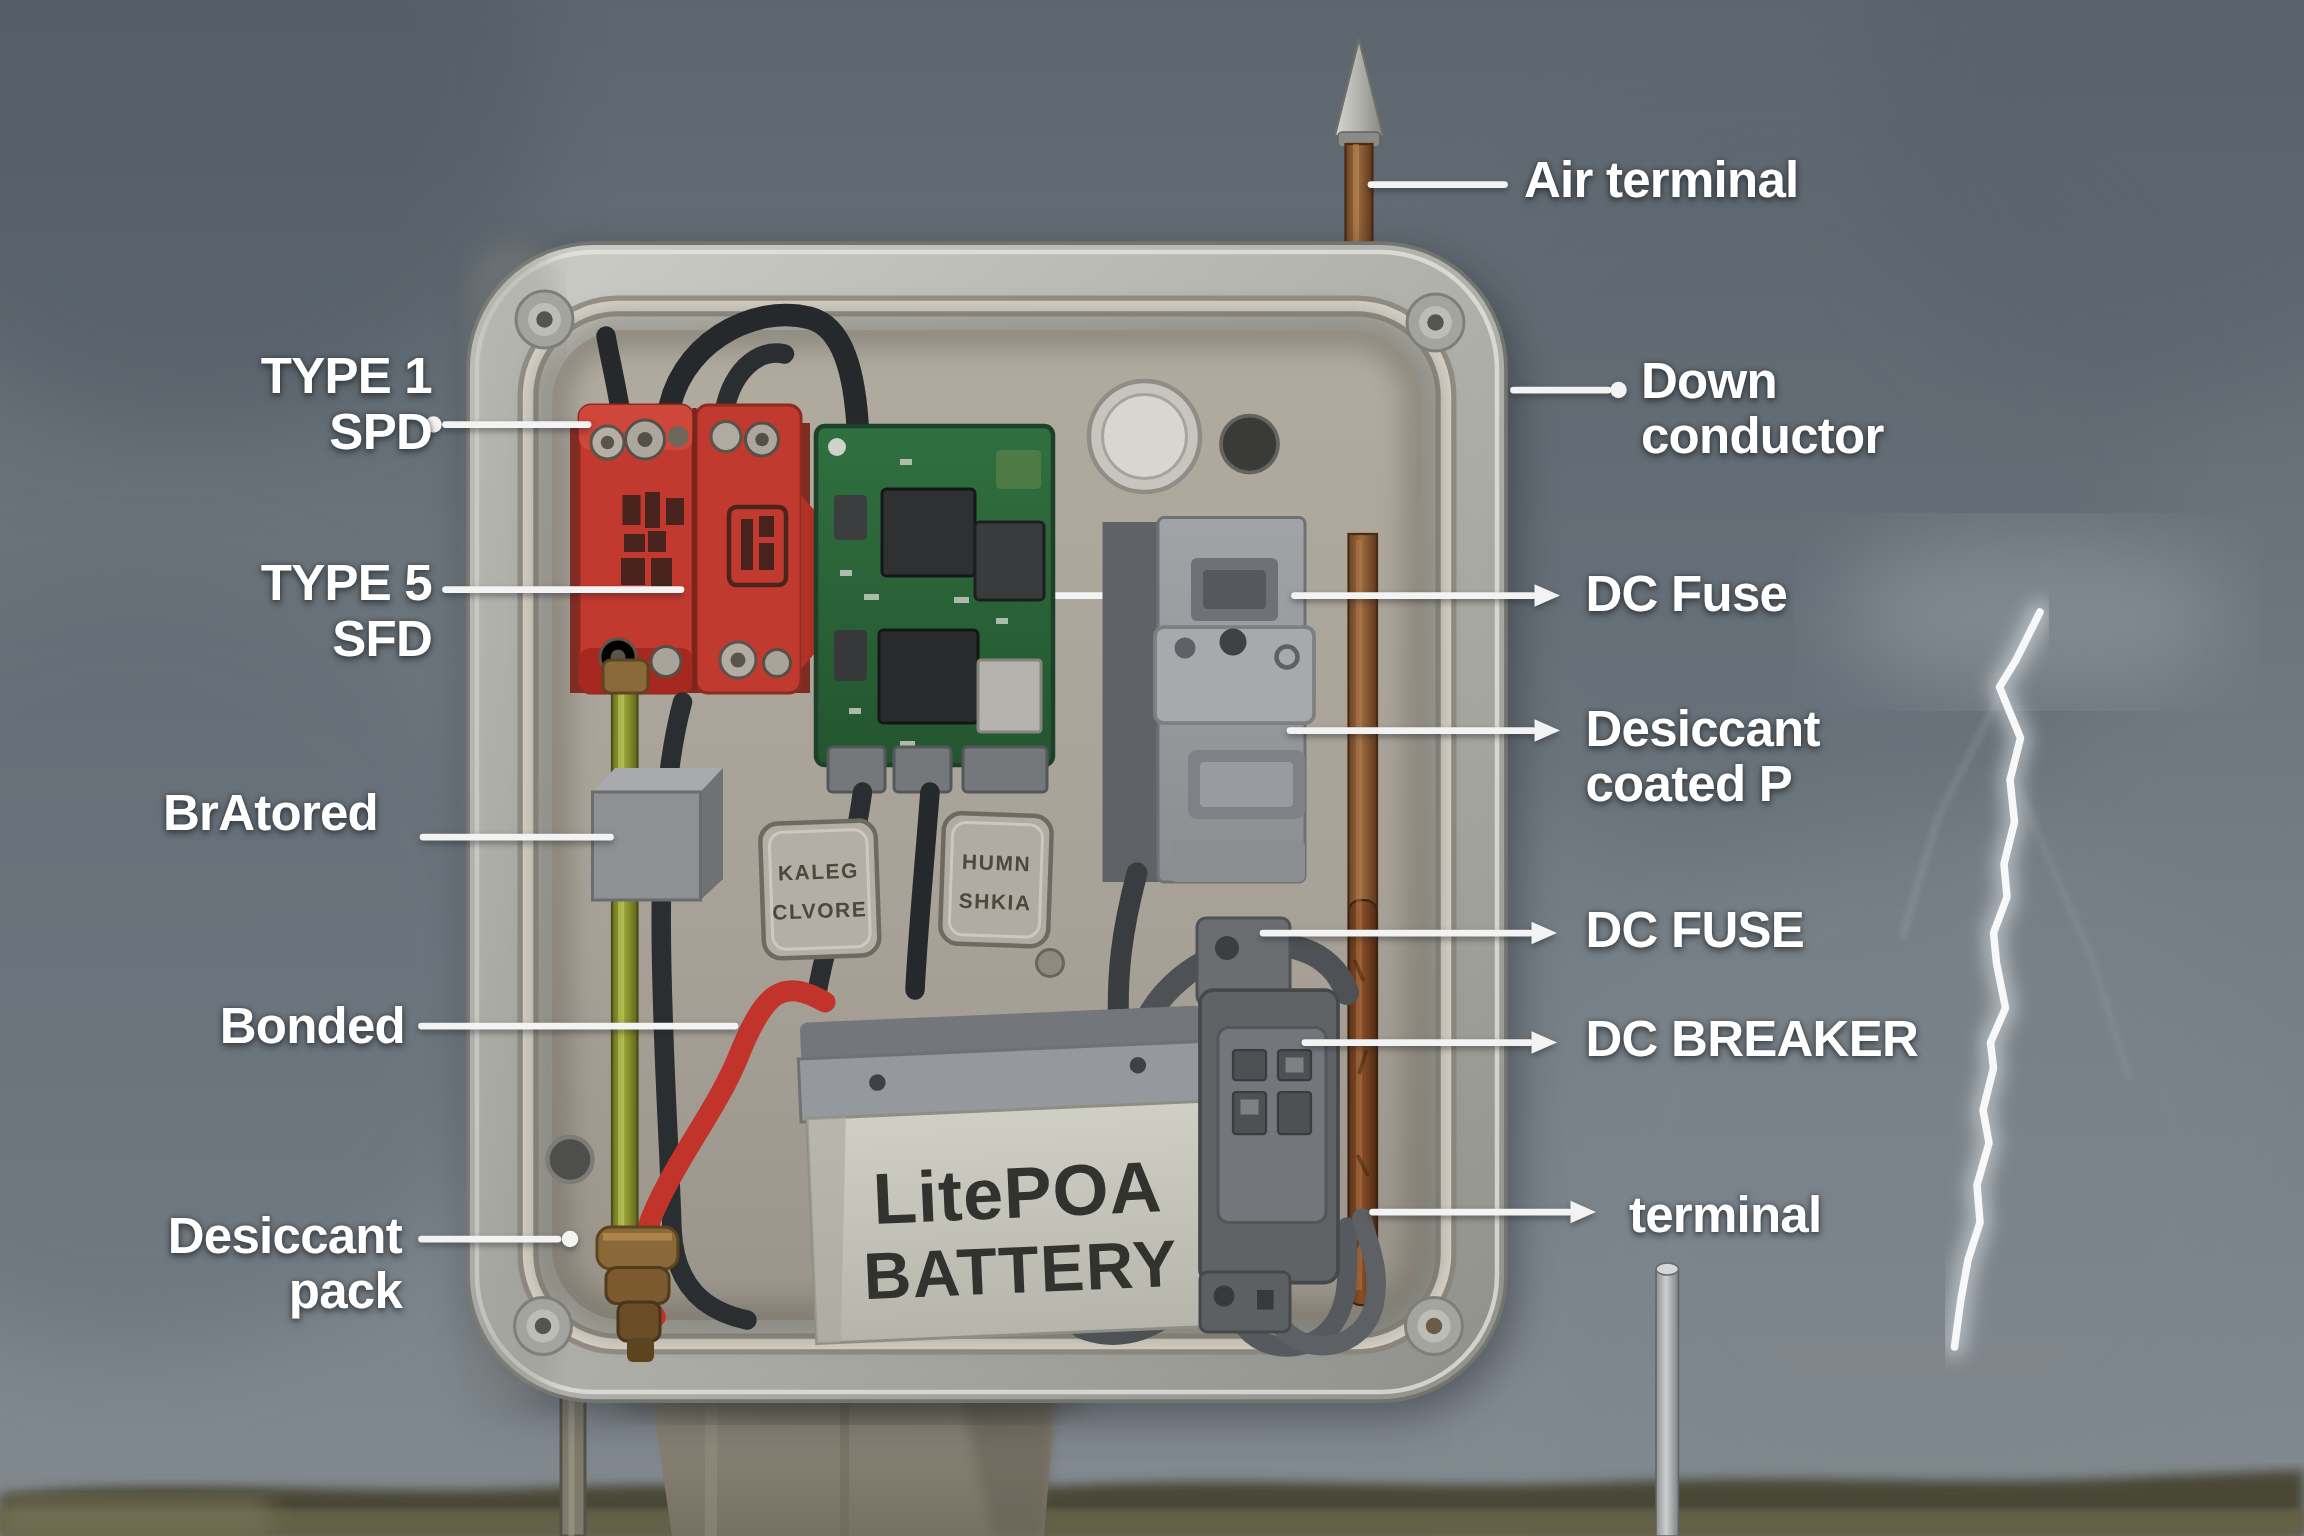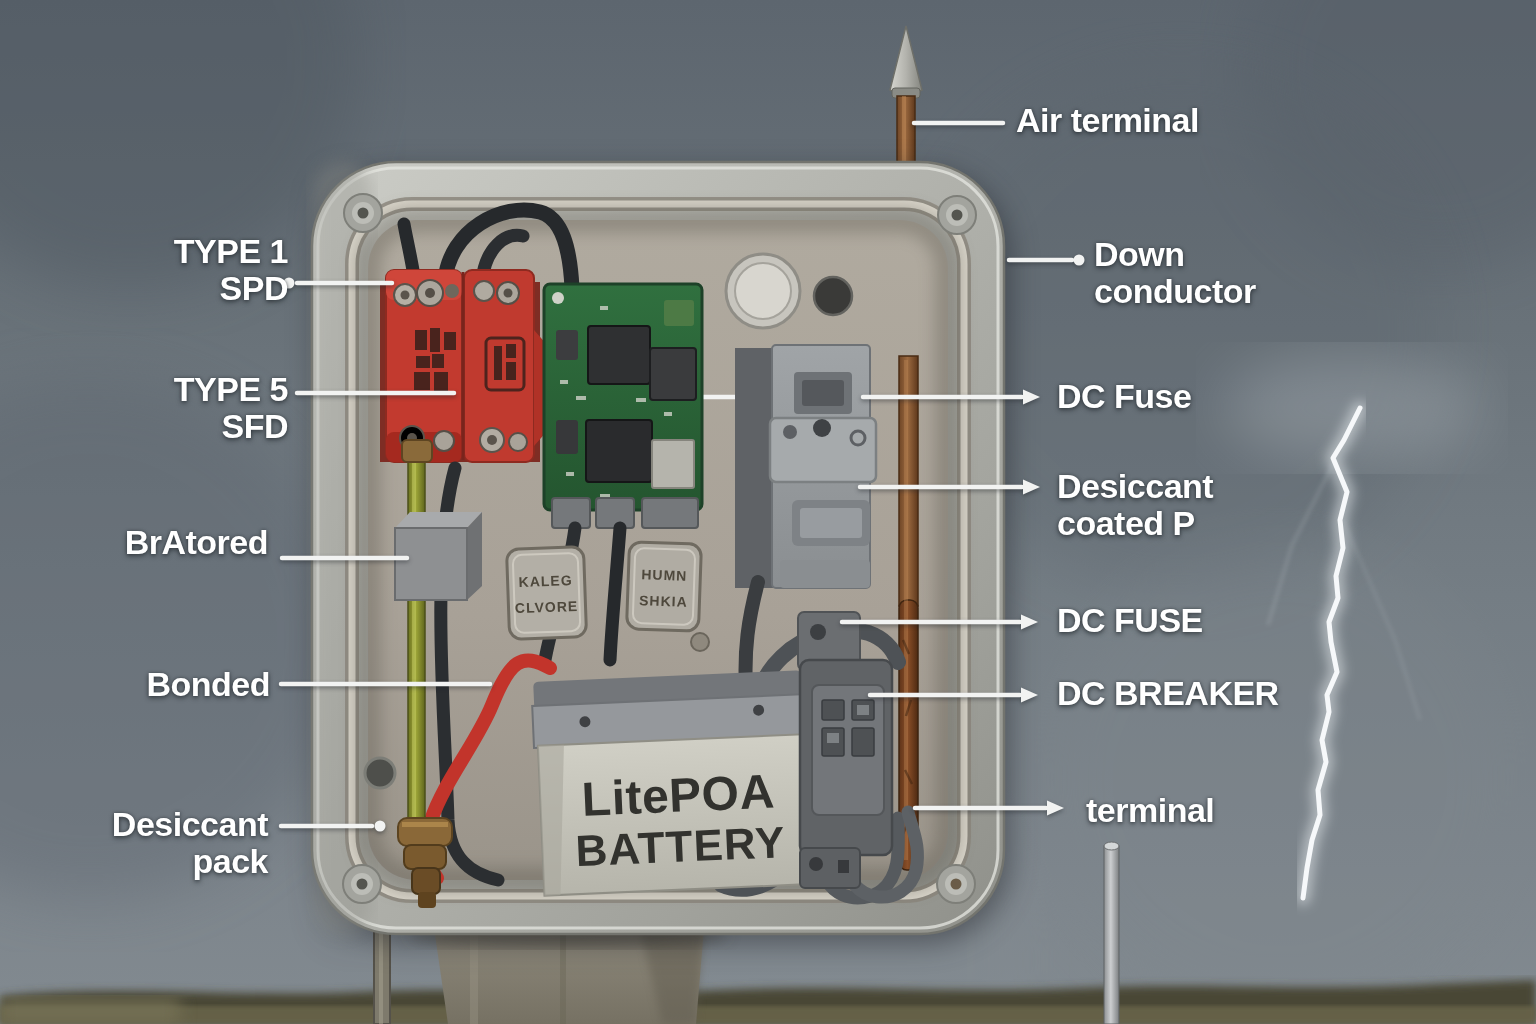--- a/index.html
+++ b/index.html
@@ -6,21 +6,21 @@
   .scene{position:relative;width:1536px;height:1024px;overflow:hidden;
          font-family:"Liberation Sans",sans-serif;background:#6b747d;}
   .scene svg{position:absolute;left:0;top:0;}
   .lbl{position:absolute;font-weight:bold;color:#ffffff;font-size:34px;line-height:37px;
        letter-spacing:-0.5px;
        text-shadow:0 2px 5px rgba(25,30,36,.65),0 0 3px rgba(25,30,36,.4);}
   .lbl span{display:block;}
   .ra{text-align:right;}
   #lbl-type1{left:40px;top:233px;width:248px;}
   #lbl-type2{left:40px;top:371px;width:248px;}
-  #lbl-bratored{left:20px;top:524px;width:248px;text-align:right;}
+  #lbl-bratored{left:4px;top:524px;width:248px;text-align:right;}
   #lbl-bonded{left:14px;top:666px;width:256px;}
   #lbl-desiccant{left:20px;top:806px;width:248px;}
   #lbl-air{left:1016px;top:102px;}
   #lbl-down{left:1094px;top:236px;}
   #lbl-dcfuse{left:1057px;top:378px;}
   #lbl-conformel{left:1057px;top:468px;}
   #lbl-dcfusecaps{left:1057px;top:602px;}
   #lbl-dcbreaker{left:1057px;top:675px;}
   #lbl-eternal{left:1086px;top:792px;}
 </style>

